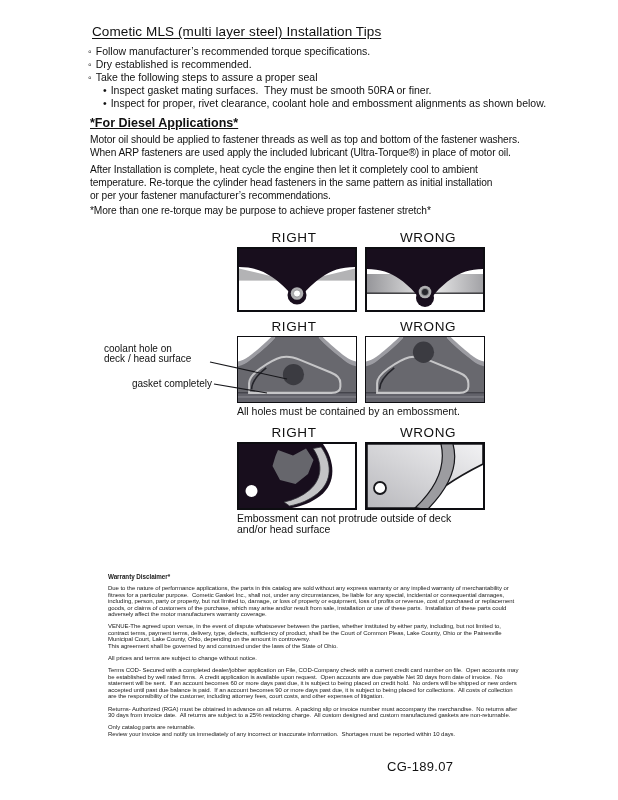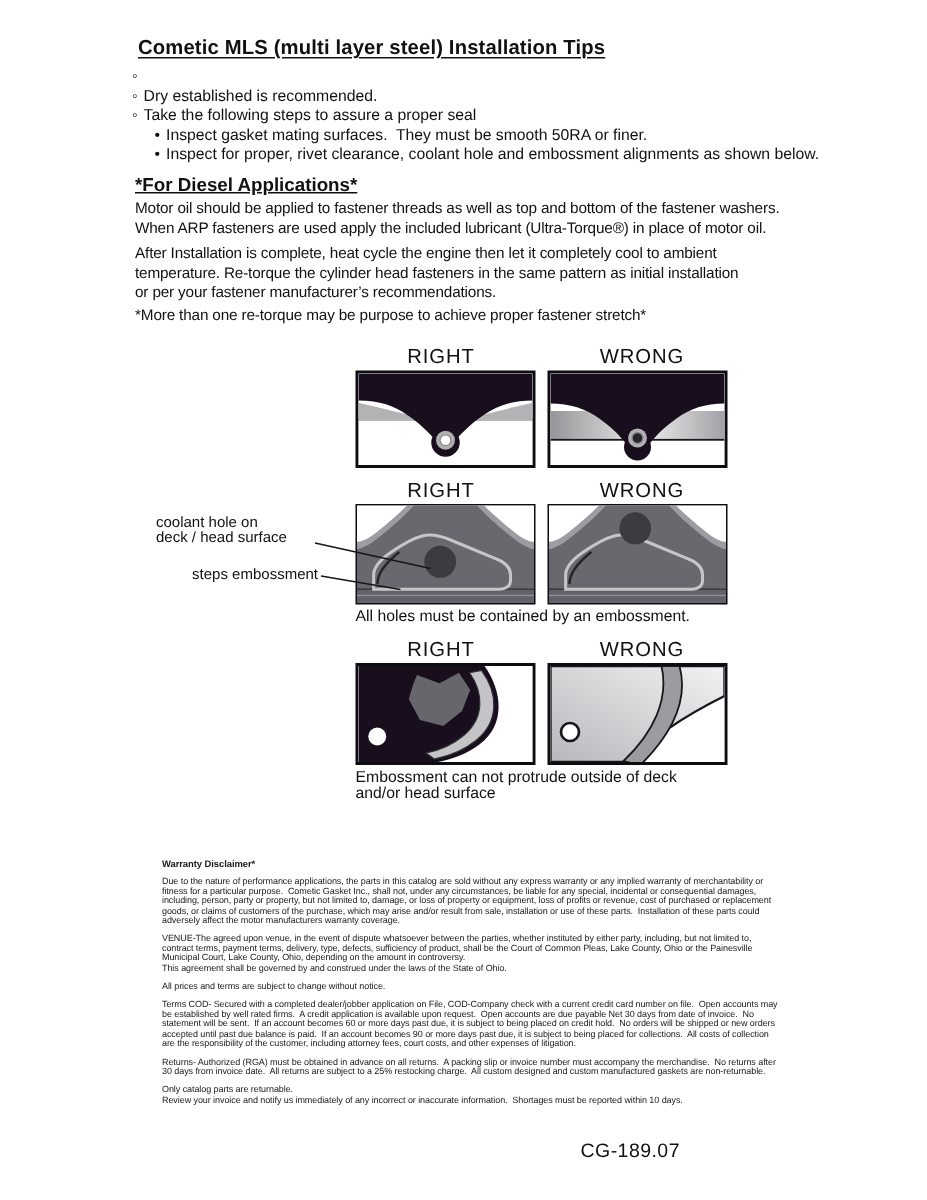--- a/index.html
+++ b/index.html
@@ -1,19 +1,19 @@
 <!DOCTYPE html>
 <html><head>
 <meta charset="utf-8">
 <style>
   html,body{margin:0;padding:0;background:#fff;}
   .page{position:relative;width:618px;height:800px;background:#fff;overflow:hidden;
         font-family:"Liberation Sans",sans-serif;color:#111;}
 
-  .title{position:absolute;left:92px;top:24px;font-size:13.5px;font-weight:bold;
+  .title{position:absolute;left:92px;top:24px;font-size:13.5px;font-weight:normal;
          text-decoration:underline;text-underline-offset:2px;letter-spacing:.1px;white-space:pre;}
 
   .bullets{position:absolute;left:88px;top:45px;font-size:10.5px;}
   .b-row{display:flex;gap:4px;line-height:12.9px;white-space:pre;}
   .b-row.sub{padding-left:15px;}
   .marker{flex:none;}
 
   .diesel-h{position:absolute;left:90px;top:116px;font-size:12.5px;font-weight:bold;white-space:pre;text-decoration:underline;}
   .para{position:absolute;left:90px;font-size:10.2px;line-height:13px;white-space:pre;letter-spacing:-.1px;}
   #para1{top:133px;}
@@ -45,20 +45,21 @@
 </head>
 <body>
 
 <div class="page">
 
   <div class="title">Cometic MLS (multi layer steel) Installation Tips</div>
 
   <div class="bullets">
     <div class="b-row">
       <span class="marker">◦</span>
+      <span>Follow manufacturer’s recommended torque specifications.</span>
     </div>
     <div class="b-row">
       <span class="marker">◦</span>
       <span>Dry established is recommended.</span>
     </div>
     <div class="b-row">
       <span class="marker">◦</span>
       <span>Take the following steps to assure a proper seal</span>
     </div>
     <div class="b-row sub">
@@ -182,21 +183,21 @@
           <circle cx="13" cy="44" r="6" fill="#ffffff" stroke="#17171b" stroke-width="1.8"></circle>
         </svg>
       </div>
       <div class="cap">Embossment can not protrude outside of deck
 and/or head surface</div>
     </div>
   </div>
 
   <div class="coolant-label">coolant hole on
 deck / head surface</div>
-  <div class="gasket-label">steps embossment</div>
+  <div class="gasket-label">gasket completely</div>
   <svg class="leaders" width="95" height="45">
     <line x1="5" y1="10" x2="82" y2="27" stroke="#17171b" stroke-width="1.1"></line>
     <line x1="9" y1="32" x2="62" y2="41" stroke="#17171b" stroke-width="1.1"></line>
   </svg>
 
   <div class="disclaimer">
     <h4>Warranty Disclaimer*</h4>
     <p>Due to the nature of performance applications, the parts in this catalog are sold without any express warranty or any implied warranty of merchantability or
 fitness for a particular purpose.  Cometic Gasket Inc., shall not, under any circumstances, be liable for any special, incidental or consequential damages,
 including, person, party or property, but not limited to, damage, or loss of property or equipment, loss of profits or revenue, cost of purchased or replacement

